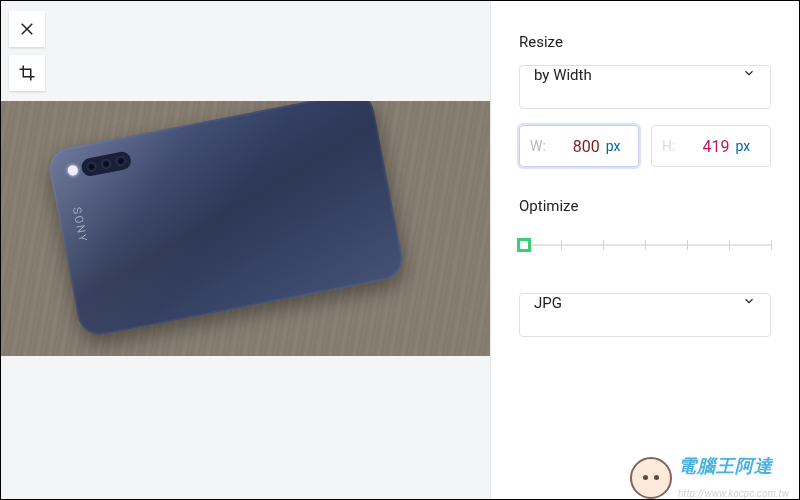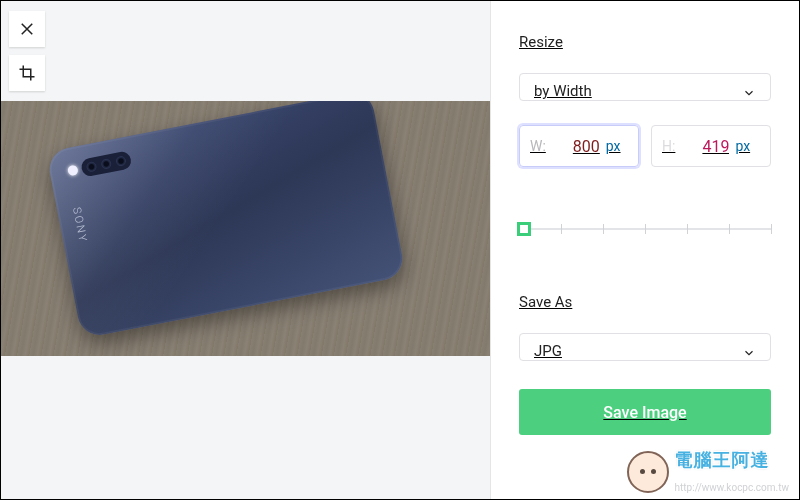--- a/index.html
+++ b/index.html
@@ -12,39 +12,39 @@
   .image-area { flex: 1; display: flex; align-items: flex-start; justify-content: center; background: #f4f5f6; }
   .image-canvas { width: 490px; height: 255px; background: linear-gradient(135deg, #8a8378 0%, #756d62 100%); position: relative; overflow: hidden; }
   .wood { position:absolute; inset:0; background: repeating-linear-gradient(100deg, #887f73 0px, #837a6e 4px, #8b8276 8px, #817869 12px); }
   .phone { position: absolute; left: 60px; top: 18px; width: 330px; height: 190px; transform: rotate(-11deg); border-radius: 22px; background: linear-gradient(160deg, #3f4d7a 0%, #2d3756 50%, #445277 100%); box-shadow: 0 8px 20px rgba(0,0,0,0.4), inset 0 0 0 2px rgba(255,255,255,0.05); }
   .phone::before { content:""; position:absolute; left:0; top:0; right:0; bottom:0; border-radius:22px; background: linear-gradient(135deg, rgba(255,255,255,0.25) 0%, rgba(255,255,255,0.05) 30%, rgba(0,0,0,0) 50%); }
   .camera-strip { position:absolute; top:14px; left:18px; display:flex; gap:4px; align-items:center; }
   .flash { width:10px; height:10px; border-radius:50%; background:#eef; box-shadow:0 0 4px #fff; }
   .cam-module { width:50px; height:18px; border-radius:9px; background:#1a2038; display:flex; align-items:center; justify-content:space-around; padding:0 3px; }
   .cam-lens { width:10px; height:10px; border-radius:50%; background:radial-gradient(circle,#0a0e1c 40%,#1f2740 60%); border:1px solid #2a3350; }
   .sony-logo { position:absolute; top:60px; left:26px; transform:rotate(90deg); transform-origin:left top; font-size:11px; letter-spacing:2px; color:rgba(230,235,250,0.7); font-weight:300; }
-  .right-panel { flex: 1; padding: 32px 28px 20px 28px; display: flex; flex-direction: column; gap: 20px; background:#fff;text-decoration:underline; }
+  .right-panel { flex: 1; padding: 32px 28px 20px 28px; display: flex; flex-direction: column; gap: 12px; background:#fff; }
   .section-label { font-size: 15px; color: #222; font-weight: 400; margin-bottom: 2px; }
-  .select { width: 100%; height: 28px; border: 1px solid #e0e0e5; border-radius: 4px; background: #fff; padding: 0 14px; display: flex; align-items: flex-end; justify-content: space-between; font-size: 15px; color: #222; cursor: pointer; }
+  .select { width: 100%; height: 44px; border: 1px solid #e0e0e5; border-radius: 4px; background: #fff; padding: 0 14px; display: flex; align-items: flex-start; justify-content: space-between; font-size: 15px; color: #222; cursor: pointer; }
   .select svg { width: 14px; height: 14px; stroke: #222; stroke-width: 2; fill: none; }
   .dim-row { display: flex; gap: 12px; margin-top: 4px; }
   .dim-box { flex: 1; height: 42px; border: 1px solid #e0e0e5; border-radius: 4px; display: flex; align-items: center; padding: 0 10px; gap: 6px; font-size: 14px; }
   .dim-box.active { box-shadow: 0 0 0 2px rgba(120,130,255,0.25); border-color:#c8ccf8; }
   .dim-box.disabled { color: #c4c4c8; }
   .dim-label { color: #b8b8bc; font-size:14px; }
   .dim-box.disabled .dim-label { color: #dcdce0; }
   .dim-input { border: none; outline: none; text-align: right; width: 48px; font-size: 16px; color: #7f1d1d; background: transparent; }
   .dim-box.disabled .dim-input { color: #be185d; }
   .dim-unit { color: #0369a1; font-size:14px; }
   .slider-wrap { position: relative; height: 28px; display: flex; align-items: center; margin-top:2px; margin-bottom:4px; }
   .slider-track { position: absolute; left: 0; right: 0; height: 2px; background: #e2e4e8; }
   .slider-tick { position: absolute; width: 1px; height: 10px; background: #d0d2d6; top: 9px; }
   .slider-thumb { position: absolute; width: 14px; height: 14px; border: 3px solid #3bce7a; background: #fff; left: 0; top: 7px; transform: translateX(-50%); cursor: pointer; }
   .save-btn { width: 100%; height: 46px; background: #4cd080; border: none; border-radius: 3px; color: #fff; font-size: 16px; font-weight: 500; cursor: pointer; margin-top: 8px; }
-  .watermark { position: absolute; right: 10px; bottom: 6px; display:flex; align-items:center; gap:6px; opacity:0.85; }
+  .watermark { position: absolute; right: 10px; bottom: 0; display:flex; align-items:center; gap:6px; opacity:0.85;font-style:italic; }
   .wm-face { width:42px; height:42px; border-radius:50%; background:#fde7d5; border:2px solid #6b4a3a; position:relative; }
   .wm-face::before, .wm-face::after { content:""; position:absolute; width:5px; height:5px; background:#3a2a1f; border-radius:50%; top:16px; }
   .wm-face::before { left:11px; } .wm-face::after { right:11px; }
   .wm-text { display:flex; flex-direction:column; line-height:1.1; }
   .wm-title { font-size:18px; font-weight:700; color:#28a4dc; text-shadow:1px 1px 0 #fff, -1px -1px 0 #fff, 1px -1px 0 #fff, -1px 1px 0 #fff, 0 0 3px rgba(0,0,0,0.3); letter-spacing:1px; }
   .wm-url { font-size:10px; color:#c8cace;margin-top:12px; }
   .spacer-sm { height: 6px; }
 </style>
 </head>
 <body>
@@ -100,42 +100,41 @@
       </div>
       <div class="dim-box disabled">
         <span class="dim-label">H:</span>
         <input class="dim-input" disabled="" value="419" style="">
         <span class="dim-unit">px</span>
       </div>
     </div>
 
     <div class="spacer-sm"></div>
 
+    <div class="section-label">Optimize</div>
     <div class="slider-wrap">
       <div class="slider-track"></div>
       <div class="slider-tick" style="left:16.66%"></div>
       <div class="slider-tick" style="left:33.33%"></div>
       <div class="slider-tick" style="left:50%"></div>
       <div class="slider-tick" style="left:66.66%"></div>
       <div class="slider-tick" style="left:83.33%"></div>
       <div class="slider-tick" style="left:100%"></div>
       <div class="slider-thumb" style="left:2%"></div>
     </div>
 
     <div class="spacer-sm"></div>
 
-    <div class="section-label">Save As</div>
     <div class="select">
       <span>JPG</span>
       <svg viewBox="0 0 24 24">
           <path d="M6 9 L12 15 L18 9"></path>
         </svg>
     </div>
 
-    <button class="save-btn">Save Image</button>
 
   </div>
 </div>
 
 <div class="watermark">
   <div class="wm-face"></div>
   <div class="wm-text">
     <div class="wm-title">電腦王阿達</div>
     <div class="wm-url">http://www.kocpc.com.tw</div>
   </div>

